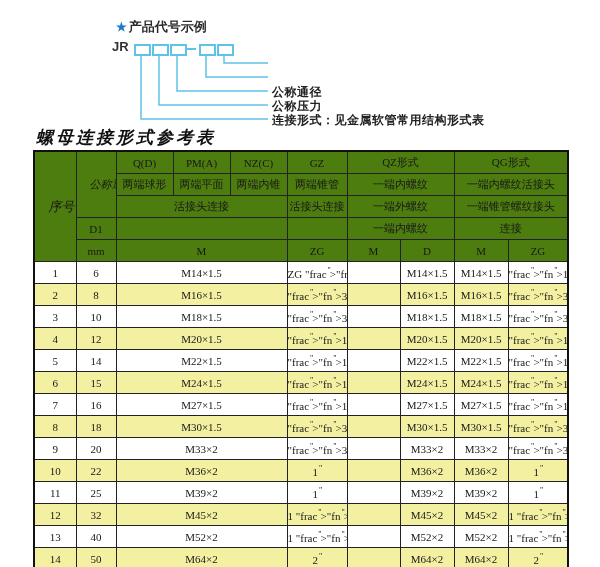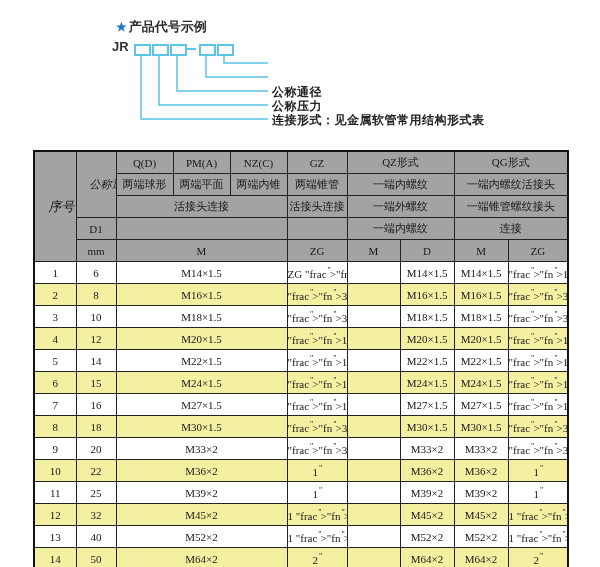--- a/index.html
+++ b/index.html
@@ -18,21 +18,21 @@
   
   #table-title{position:absolute;left:36px;top:126px;font-size:17px;font-weight:bold;font-style:italic;
                font-family:"DejaVu Serif","Liberation Serif",serif;letter-spacing:3px;color:#111;}
 
   
   #ref-table{position:absolute;left:33px;top:150px;width:534px;border-collapse:collapse;table-layout:fixed;
              font-family:"Liberation Serif",serif;font-size:11px;color:#181818;}
   #ref-table td{border:1px solid #222;text-align:center;vertical-align:middle;padding:0;height:21px;
                 overflow:hidden;white-space:nowrap;}
   #ref-table{border:2px solid #111;}
-  #ref-table tr.hd td{background:#a3a3a3;}
+  #ref-table tr.hd td{background:#4d7c0f;}
   #ref-table tr.body-row td{background:#ffffff;}
   #ref-table tr.body-row.alt td{background:#f4f0a2;}
 
   .vseq{width:14px;margin:0 auto;word-break:break-all;font-size:13px;line-height:3.2;
         font-style:italic;font-weight:normal;}
   .vdn{width:13px;margin:0 auto;word-break:break-all;font-size:11px;line-height:1.35;font-style:italic;}
   .inch{font-size:8px;vertical-align:5px;margin-left:1px;letter-spacing:-1px;}
 </style>
 </head>
 <body>
@@ -56,20 +56,21 @@
     <polyline points="206,54 206,77 268,77" fill="none" stroke="#5ec3e8" stroke-width="1.5"></polyline>
     <polyline points="177,54 177,91 268,91" fill="none" stroke="#5ec3e8" stroke-width="1.5"></polyline>
     <polyline points="159,54 159,105 268,105" fill="none" stroke="#5ec3e8" stroke-width="1.5"></polyline>
     <polyline points="141,54 141,119 268,119" fill="none" stroke="#5ec3e8" stroke-width="1.5"></polyline>
   </svg>
 
   <div class="dg-label" style="top:84px">公称通径</div>
   <div class="dg-label" style="top:98px">公称压力</div>
   <div class="dg-label" style="top:112px">连接形式：见金属软管常用结构形式表</div>
 
+  <div id="table-title">螺母连接形式参考表</div>
 
   <table id="ref-table">
     <colgroup>
       <col style="width:42px">
         <col style="width:40px">
       <col style="width:57px">
         <col style="width:57px">
         <col style="width:57px">
       <col style="width:60px">
       <col style="width:53px">

